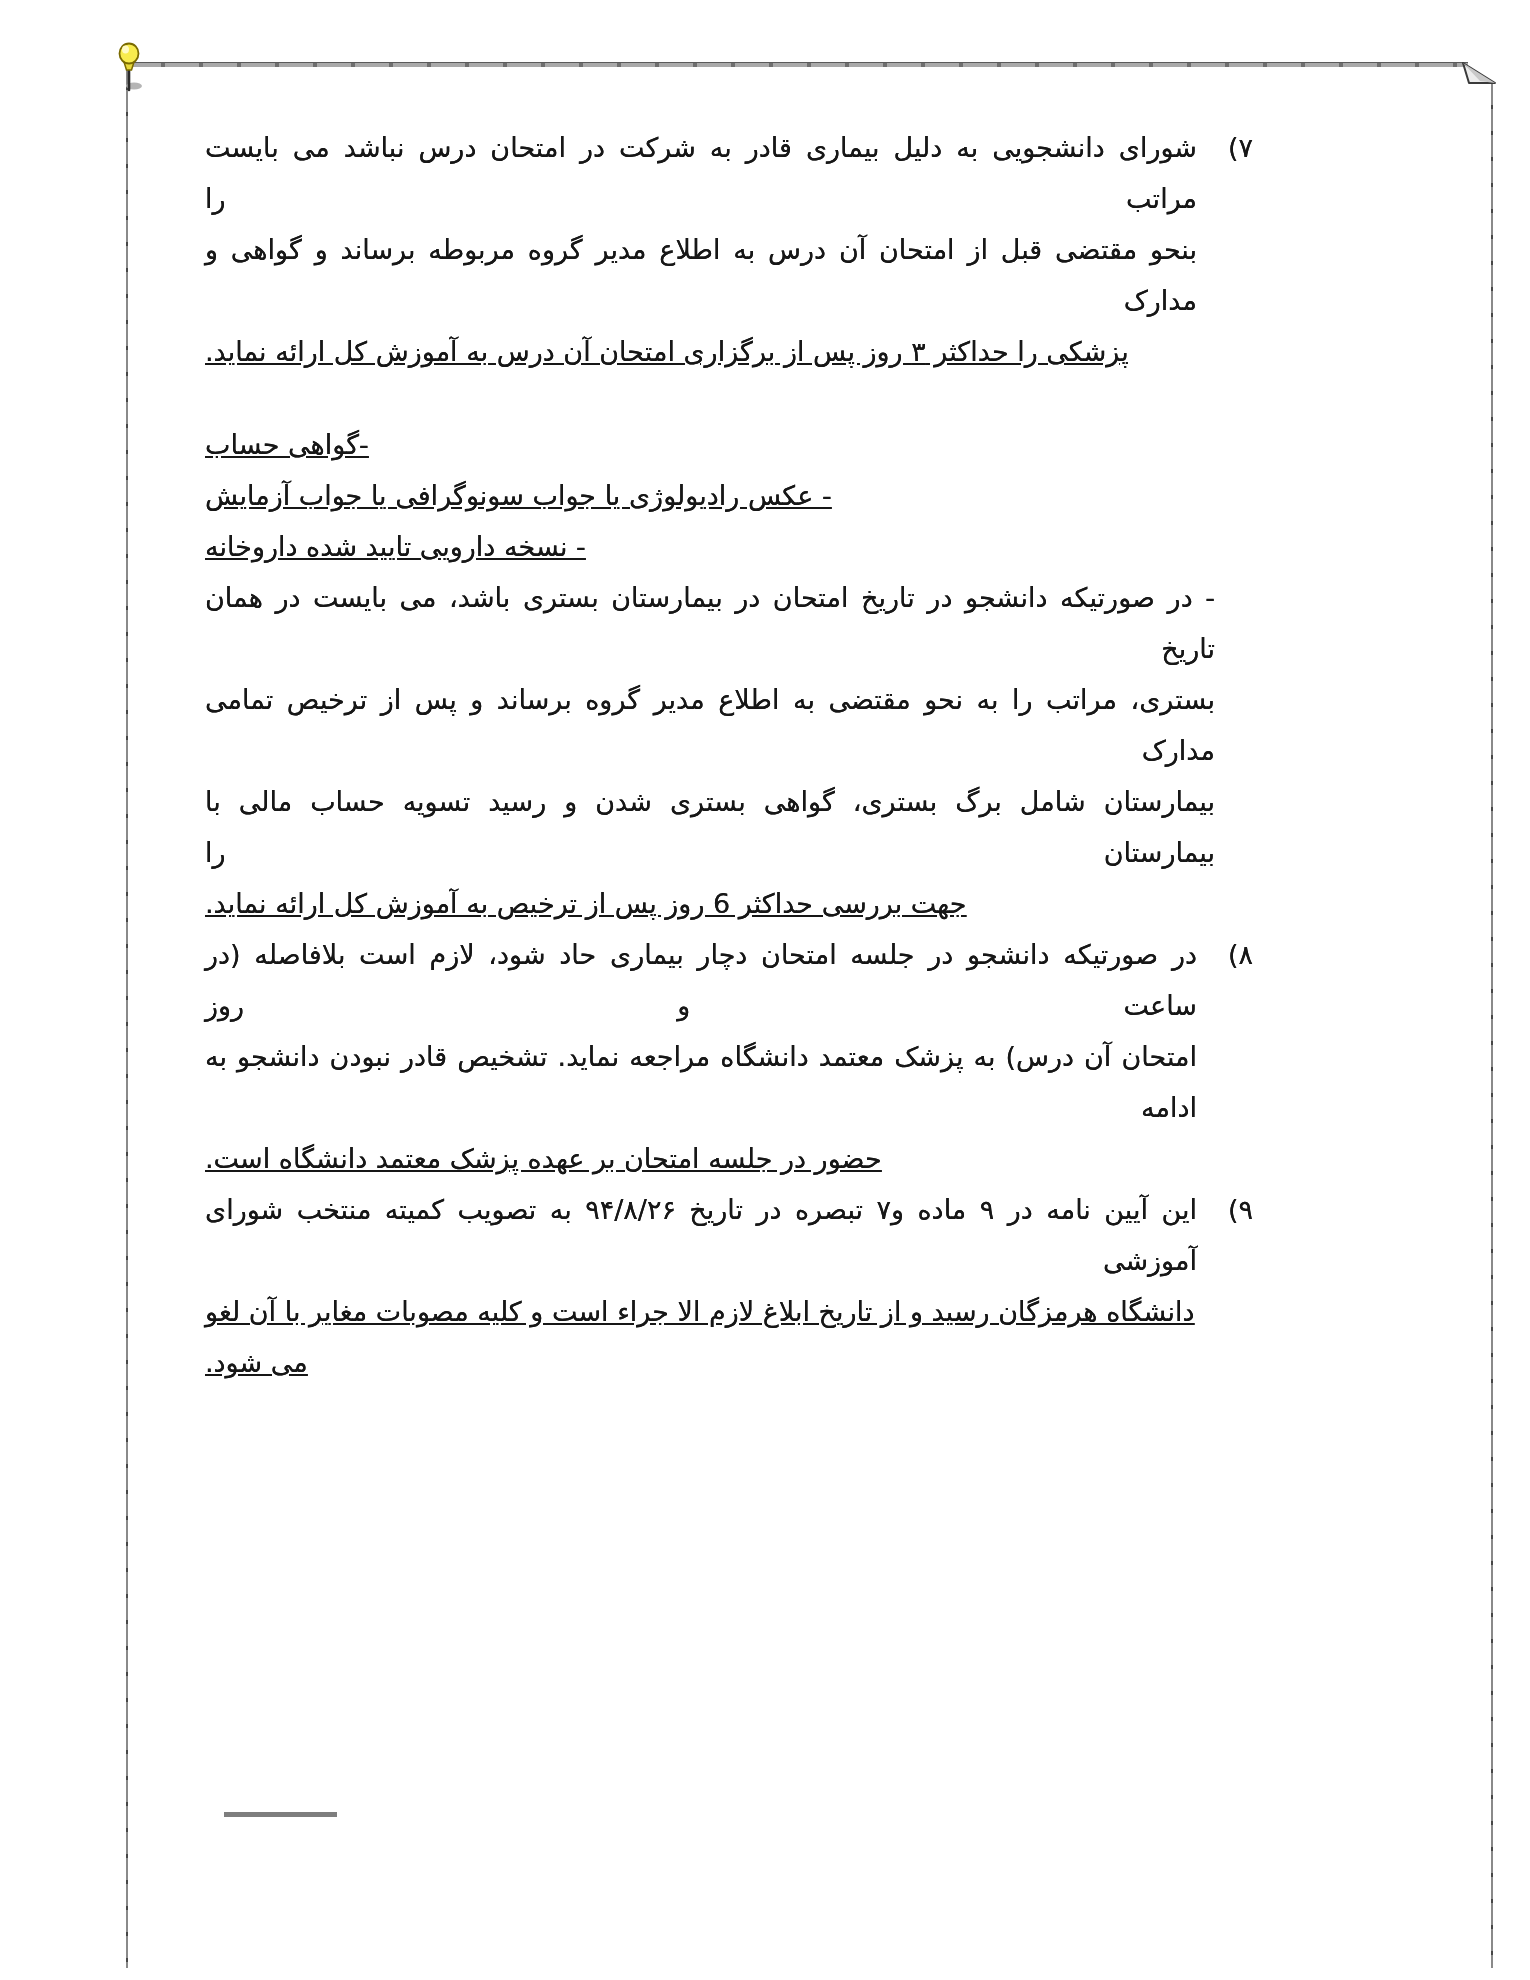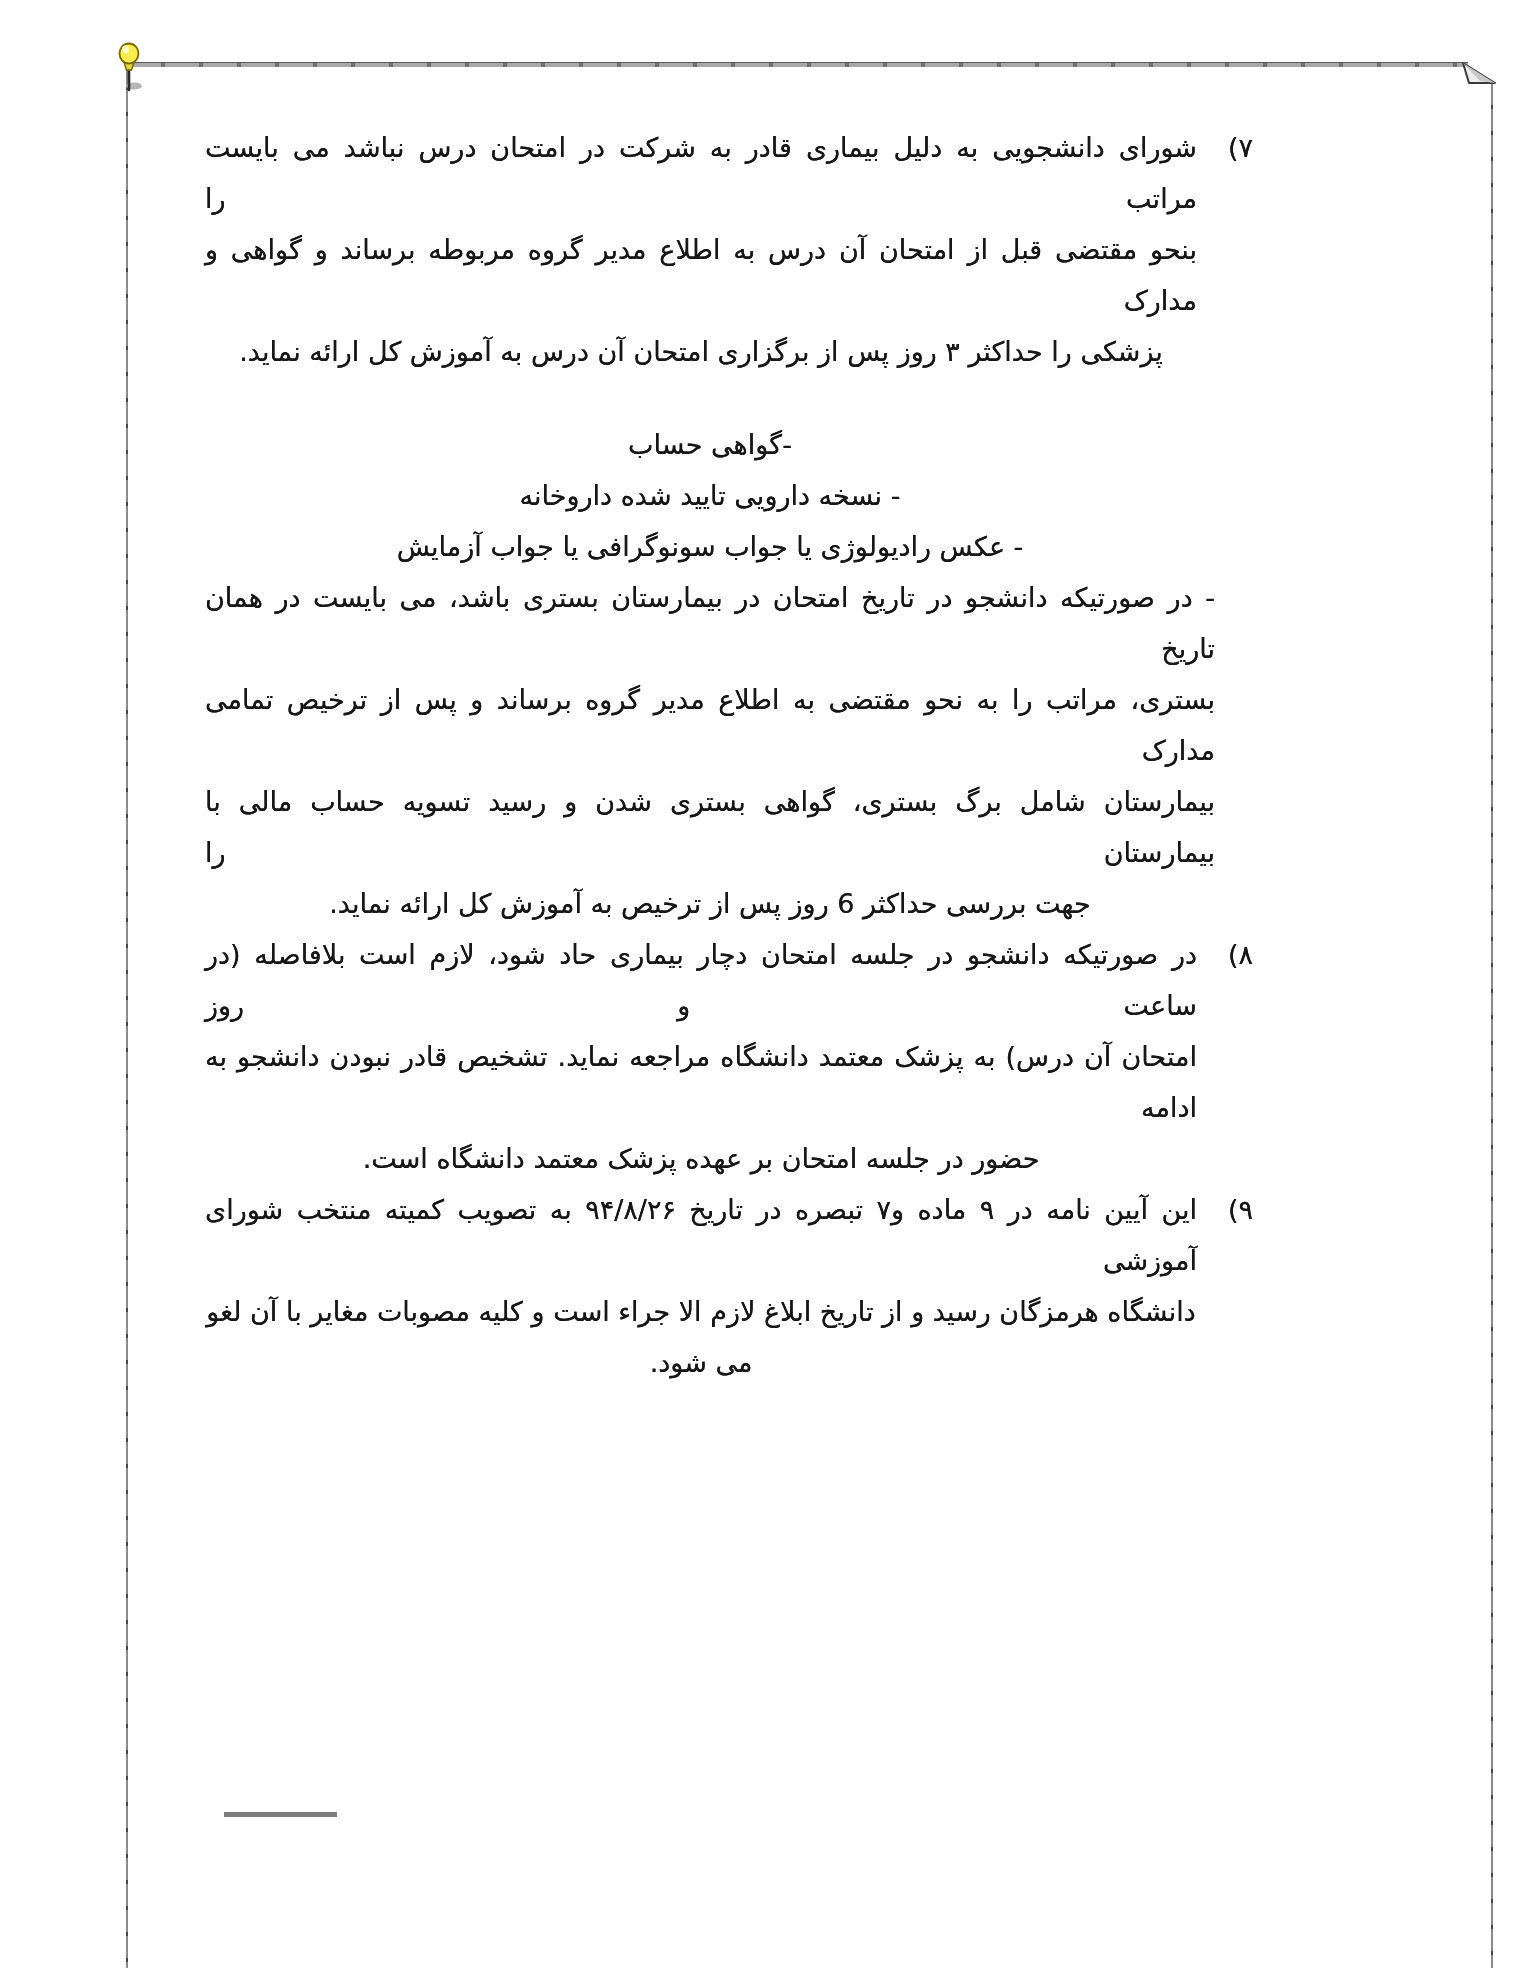--- a/index.html
+++ b/index.html
@@ -31,21 +31,21 @@
   .content{
     position:absolute;left:205px;top:122px;width:1048px;
     direction:rtl;
     color:#171717;
     font-size:27px;
     line-height:51px;
     text-shadow:0 0 0.6px #171717;
   }
   .ln{position:relative;}
   .j{text-align:justify;text-align-last:justify;}
-  .r{text-align:center;}
+  .r{text-align:left;text-decoration:underline;}
   .num-item{padding-left:0;padding-right:56px;}
   .num{
     position:absolute;right:0;top:0;width:56px;
     text-align:right;text-align-last:right;
   }
   .indent38{padding-right:38px;}
   .gap-list{margin-top:42px;}
   .footnote-rule{
     position:absolute;left:224px;top:1812px;width:113px;height:5px;
     background:#7e7e7e;
@@ -77,22 +77,22 @@
 
     <div class="ln j num-item">
       <span class="num">۷)</span>
       <span>شورای دانشجویی به دلیل بیماری قادر به شرکت در امتحان درس نباشد می بایست مراتب را</span>
     </div>
     <div class="ln j num-item">بنحو مقتضی قبل از امتحان آن درس به اطلاع مدیر گروه مربوطه برساند و گواهی و مدارک</div>
     <div class="ln r num-item">پزشکی را حداکثر ۳ روز پس از برگزاری امتحان آن درس به آموزش کل ارائه نماید.</div>
 
     <div class="gap-list">
       <div class="ln r indent38">-گواهی حساب</div>
+      <div class="ln r indent38">- عکس رادیولوژی یا جواب سونوگرافی یا جواب آزمایش</div>
       <div class="ln r indent38">- نسخه دارویی تایید شده داروخانه</div>
-      <div class="ln r indent38">- عکس رادیولوژی یا جواب سونوگرافی یا جواب آزمایش</div>
       <div class="ln j indent38">- در صورتیکه دانشجو در تاریخ امتحان در بیمارستان بستری باشد، می بایست در همان تاریخ</div>
       <div class="ln j indent38">بستری، مراتب را به نحو مقتضی به اطلاع مدیر گروه برساند و پس از ترخیص تمامی مدارک</div>
       <div class="ln j indent38">بیمارستان شامل برگ بستری، گواهی بستری شدن و رسید تسویه حساب مالی با بیمارستان را</div>
       <div class="ln r indent38">جهت بررسی حداکثر 6 روز پس از ترخیص به آموزش کل ارائه نماید.</div>
     </div>
 
     <div class="ln j num-item">
       <span class="num">۸)</span>
       <span>در صورتیکه دانشجو در جلسه امتحان دچار بیماری حاد شود، لازم است بلافاصله (در ساعت و روز</span>
     </div>

